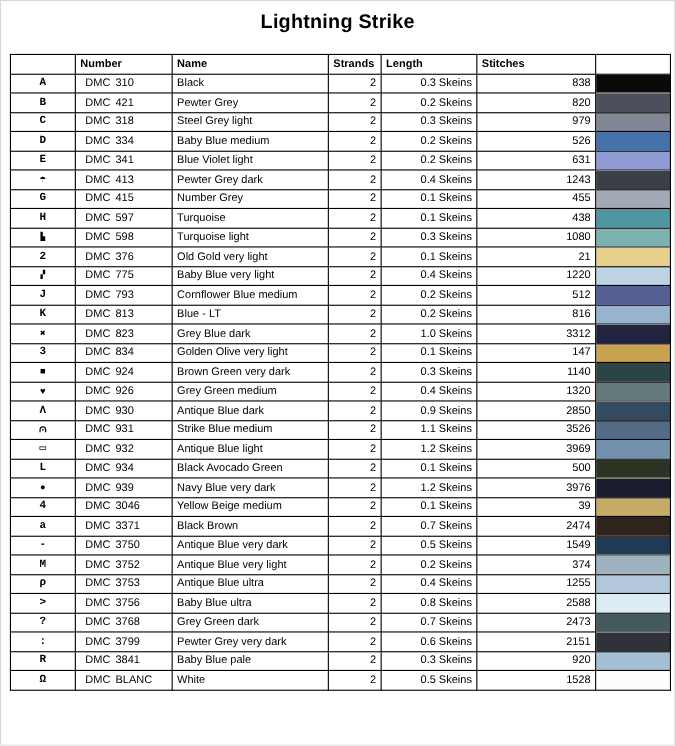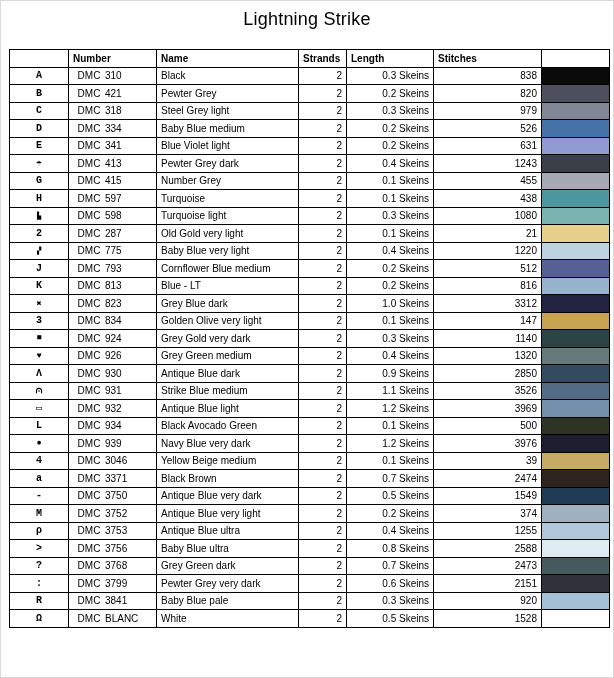--- a/index.html
+++ b/index.html
@@ -1,18 +1,18 @@
 <!DOCTYPE html>
 <html><head>
 <meta charset="utf-8">
 <style>
   html,body{margin:0;padding:0;background:#fff;}
   body{width:614px;height:678px;font-family:"Liberation Sans", sans-serif;color:#000;position:relative;}
   .page{position:relative;width:614px;height:678px;background:#fff;box-sizing:border-box;border:1px solid #d9d9d9;}
-  .title{position:absolute;top:8px;left:0;width:100%;text-align:center;font-size:18px;font-weight:400;letter-spacing:0.2px;}
+  .title{position:absolute;top:8px;left:0;width:100%;text-align:center;font-size:18px;font-weight:700;letter-spacing:0.2px;}
   table.key{position:absolute;left:8px;top:48px;width:600px;border-collapse:collapse;table-layout:fixed;}
   table.key th, table.key td{
     border:1px solid #000;
     font-size:10px;
     padding:0 4px;
     overflow:hidden;
     white-space:nowrap;
     height:17.5px;
     box-sizing:border-box;
     vertical-align:middle;
@@ -163,21 +163,21 @@
     <td class="name">Turquoise light</td>
     <td class="right">2</td>
     <td class="right">0.3 Skeins</td>
     <td class="right">1080</td>
     <td class="swatch" style="background: rgb(123, 179, 176);"></td>
   </tr>
 
   <tr>
     <td class="sym">2</td>
     <td class="num">
-      <span class="brand">DMC</span><span class="code">287</span>
+      <span class="brand">DMC</span><span class="code">376</span>
     </td>
     <td class="name">Old Gold very light</td>
     <td class="right">2</td>
     <td class="right">0.1 Skeins</td>
     <td class="right">21</td>
     <td class="swatch" style="background: rgb(231, 208, 140);"></td>
   </tr>
 
   <tr>
     <td class="sym" style="font-size: 7px;">▞</td>
@@ -237,21 +237,21 @@
     <td class="right">0.1 Skeins</td>
     <td class="right">147</td>
     <td class="swatch" style="background: rgb(200, 164, 82);"></td>
   </tr>
 
   <tr>
     <td class="sym" style="font-size: 8.5px;">■</td>
     <td class="num">
       <span class="brand">DMC</span><span class="code">924</span>
     </td>
-    <td class="name">Grey Gold very dark</td>
+    <td class="name">Brown Green very dark</td>
     <td class="right">2</td>
     <td class="right">0.3 Skeins</td>
     <td class="right">1140</td>
     <td class="swatch" style="background: rgb(44, 68, 70);"></td>
   </tr>
 
   <tr>
     <td class="sym" style="font-size: 8.5px;">♥</td>
     <td class="num">
       <span class="brand">DMC</span><span class="code">926</span>

